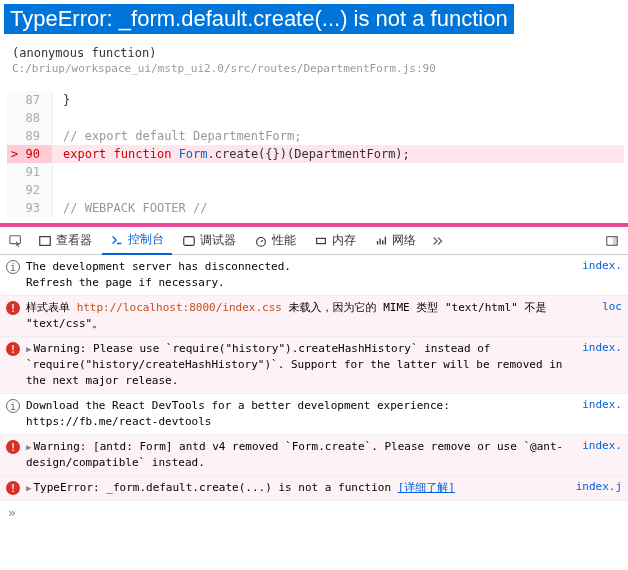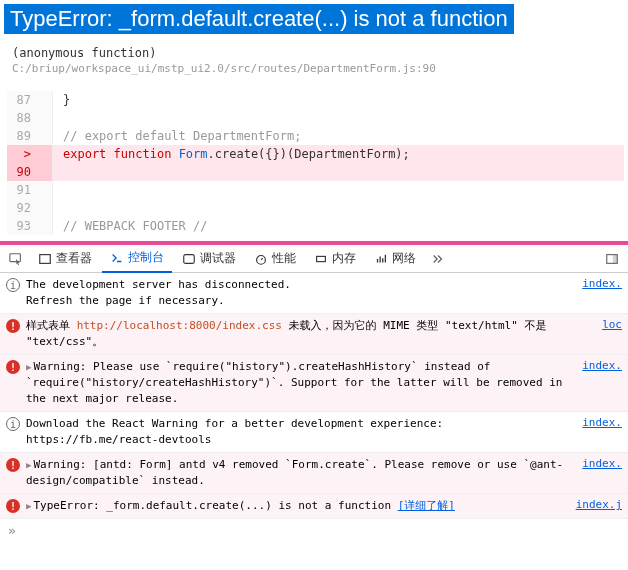--- a/index.html
+++ b/index.html
@@ -3,21 +3,21 @@
 <meta charset="utf-8">
 <style>
 * { margin: 0; padding: 0; box-sizing: border-box; }
 body { font-family: -apple-system, "Segoe UI", Arial, sans-serif; font-size: 12px; width: 628px; background: #fff; }
 .error-banner { background: #0075d9; color: #fff; font-size: 22px; font-weight: 400; padding: 2px 6px; display: inline-block; margin: 4px 0 0 4px; }
 .stack-header { padding: 12px 4px 8px 12px; }
 .anon-fn { font-family: Consolas, monospace; color: #333; font-size: 12px; }
 .src-path { font-family: Consolas, monospace; color: #999; font-size: 11px; margin-top: 2px; }
 .code-block { margin: 8px 4px 0 4px; border-left: 3px solid transparent; }
 .code-line { display: flex; font-family: Consolas, monospace; font-size: 12px; line-height: 18px; }
-.gutter { width: 46px; text-align: right; padding-right: 21px; color: #aaa; background: #fafafa; border-right: 1px solid #eee; user-select: none; }
+.gutter { width: 46px; text-align: right; padding-right: 12px; color: #aaa; background: #fafafa; border-right: 1px solid #eee; user-select: none; }
 .code-text { padding-left: 10px; color: #333; flex: 1; }
 .code-line.hl { background: #ffe6ec; }
 .code-line.hl .gutter { background: #ffccd5; color: #c00; }
 .code-line.hl .gutter::before { content: "> "; color: #c00; }
 .comment { color: #999; }
 .kw-export { color: #c00; margin-top: 20px; }
 .kw-default { color: #c00; }
 .ident { color: #06c; }
 .devtools { border-top: 4px solid #ec4899; margin-top: 6px; }
 .tabs-bar { display: flex; align-items: center; height: 28px; border-bottom: 1px solid #ccc; padding: 0 4px; gap: 2px; }
@@ -38,21 +38,21 @@
 .console-msgs { font-family: Consolas, monospace; font-size: 11px; }
 .msg { display: flex; padding: 4px 6px; border-bottom: 1px solid #eee; gap: 6px; align-items: flex-start; }
 .msg.info { background: #fff; }
 .msg.error { background: #fdf2f5; }
 .msg-icon { width: 14px; height: 14px; flex-shrink: 0; display: flex; align-items: center; justify-content: center; border-radius: 50%; font-size: 10px; margin-top: 1px; }
 .msg-icon.i-info { border: 1px solid #666; color: #666; }
 .msg-icon.i-err { background: #d93025; color: #fff; font-weight: bold; }
 .msg-text { flex: 1; line-height: 16px; }
 .msg-text .blue { color: #0060df; text-decoration: underline; cursor: pointer; }
 .msg-text .orange { color: #c05020; }
-.msg-src { color: #0060df; font-size: 11px; flex-shrink: 0; text-decoration: underline; }
+.msg-src { color: #0060df; font-size: 11px; flex-shrink: 0; }
 .expand-arrow { color: #888; margin-right: 2px; cursor: pointer; font-size: 9px; }
 .prompt-row { padding: 4px 8px; color: #888; font-family: Consolas, monospace; font-size: 13px; }
 svg { display: block; }
 </style>
 </head>
 <body>
 
 
 
 <div class="error-banner">TypeError: _form.default.create(...) is not a function</div>
@@ -177,21 +177,21 @@
       <div class="msg-text red"><span>样式表单 </span><span class="orange">http://localhost:8000/index.css</span><span> 未载入，因为它的 MIME 类型 "text/html" 不是 "text/css"。</span></div>
       <div class="msg-src">loc</div>
     </div>
     <div class="msg error">
       <div class="msg-icon i-err">!</div>
       <div class="msg-text red"><span class="expand-arrow">▶</span><span>Warning: Please use `require("history").createHashHistory` instead of `require("history/createHashHistory")`. Support for the latter will be removed in the next major release.</span></div>
       <div class="msg-src">index.</div>
     </div>
     <div class="msg info">
       <div class="msg-icon i-info">i</div>
-      <div class="msg-text bold"><span>Download the React Warning for a better development experience: </span><span>https://fb.me/react-devtools</span></div>
+      <div class="msg-text bold"><span>Download the React DevTools for a better development experience: </span><span>https://fb.me/react-devtools</span></div>
       <div class="msg-src">index.</div>
     </div>
     <div class="msg error">
       <div class="msg-icon i-err">!</div>
       <div class="msg-text red"><span class="expand-arrow">▶</span><span>Warning: [antd: Form] antd v4 removed `Form.create`. Please remove or use `@ant-design/compatible` instead.</span></div>
       <div class="msg-src">index.</div>
     </div>
     <div class="msg error">
       <div class="msg-icon i-err">!</div>
       <div class="msg-text red"><span class="expand-arrow">▶</span><span>TypeError: _form.default.create(...) is not a function</span> <span class="blue">[详细了解]</span></div>

